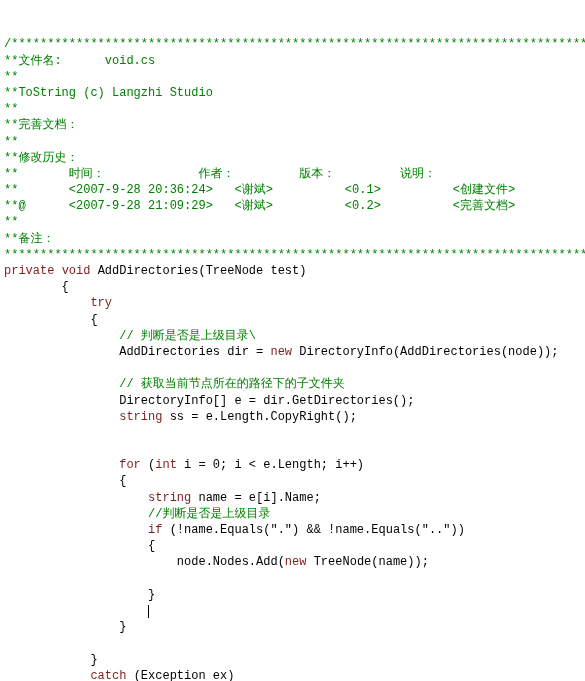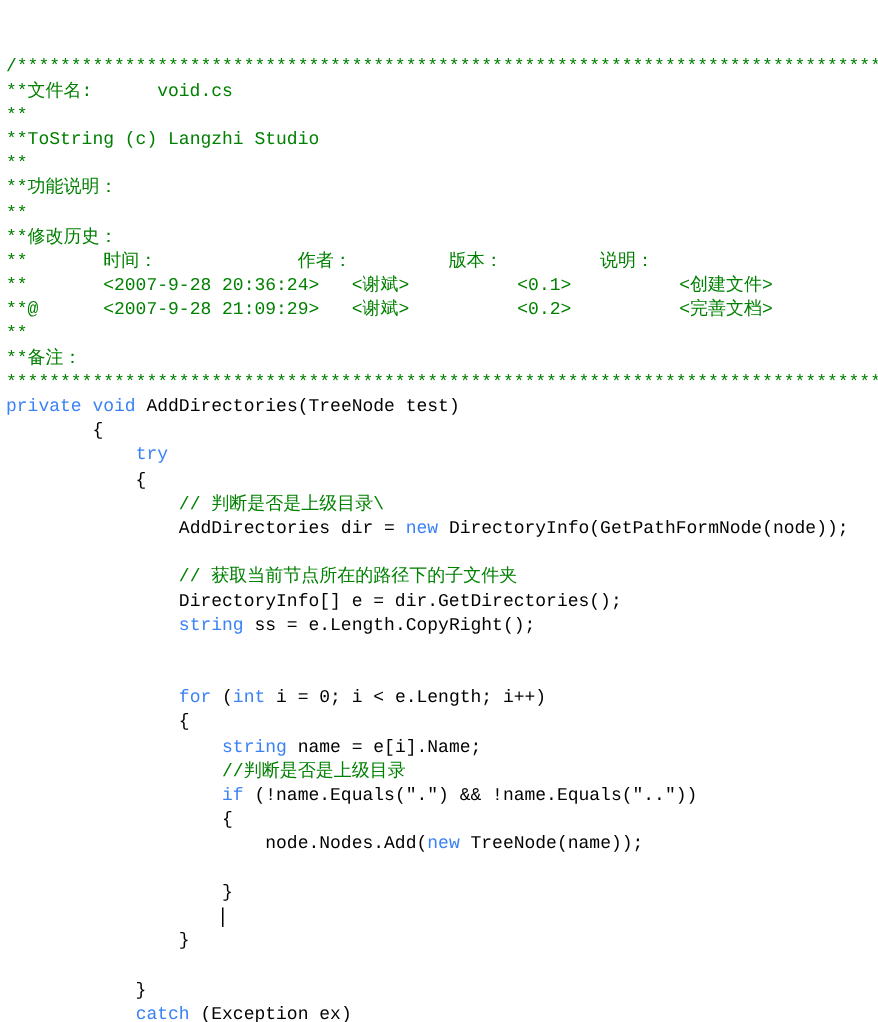--- a/index.html
+++ b/index.html
@@ -1,42 +1,42 @@
 <!DOCTYPE html>
 <html><head>
 <meta charset="utf-8">
 <style>
 body{margin:0;padding:4px;background:#fff;font-family:'Courier New',monospace;font-size:12px;line-height:1.35;white-space:pre;color:#000}
 .g{color:#008000}
-.b{color:#3b82f6}
+.b{color:#7f1d1d}
 .cursor{display:inline-block;width:1px;height:13px;background:#000;vertical-align:text-bottom}
 </style>
 </head>
 <body>
 
 <span class="g">/*******************************************************************************************</span>
 <span class="g">**文件名:      void.cs</span>
 <span class="g">**</span>
 <span class="g">**ToString (c) Langzhi Studio</span>
 <span class="g">**</span>
-<span class="g">**功能说明：</span>
+<span class="g">**完善文档：</span>
 <span class="g">**</span>
 <span class="g">**修改历史：</span>
 <span class="g">**       时间：             作者：         版本：         说明：</span>
 <span class="g">**       &lt;2007-9-28 20:36:24&gt;   &lt;谢斌&gt;          &lt;0.1&gt;          &lt;创建文件&gt;</span>
 <span class="g">**@      &lt;2007-9-28 21:09:29&gt;   &lt;谢斌&gt;          &lt;0.2&gt;          &lt;完善文档&gt;</span>
 <span class="g">**</span>
 <span class="g">**备注：</span>
 <span class="g">********************************************************************************************/</span>
 <span class="b">private</span> <span class="b">void</span><span> AddDirectories(TreeNode test)</span>
 <span>        {</span>
             <span class="b">try</span>
 <span>            {</span>
 <span class="g">                // 判断是否是上级目录\</span>
-<span>                AddDirectories dir = </span><span class="b">new</span><span> DirectoryInfo(GetPathFormNode(node));</span>
+<span>                AddDirectories dir = </span><span class="b">new</span><span> DirectoryInfo(AddDirectories(node));</span>
 
 <span class="g">                // 获取当前节点所在的路径下的子文件夹</span>
 <span>                DirectoryInfo[] e = dir.GetDirectories();</span>
 <span>                </span><span class="b">string</span><span> ss = e.Length.CopyRight();</span>
 
 
 <span>                </span><span class="b">for</span><span> (</span><span class="b">int</span><span> i = 0; i &lt; e.Length; i++)</span>
 <span>                {</span>
 <span>                    </span><span class="b">string</span><span> name = e[i].Name;</span>
 <span class="g">                    //判断是否是上级目录</span>

